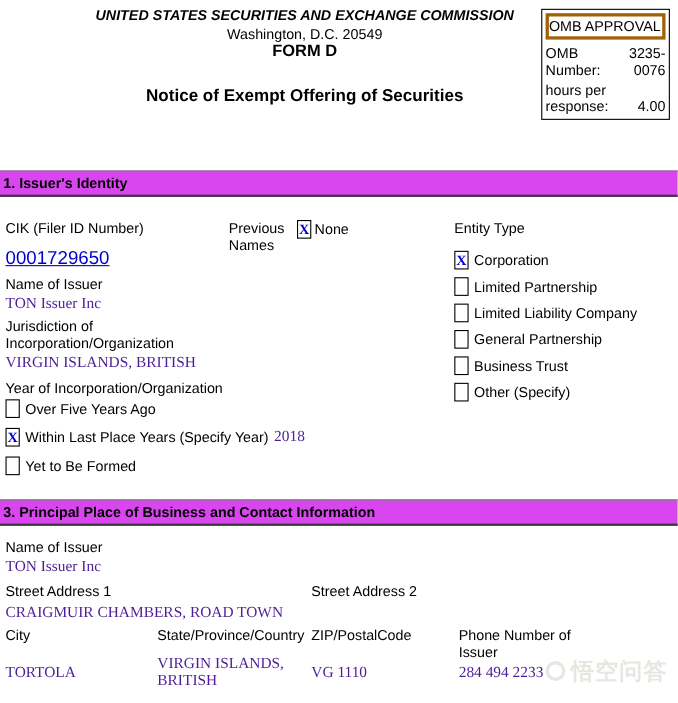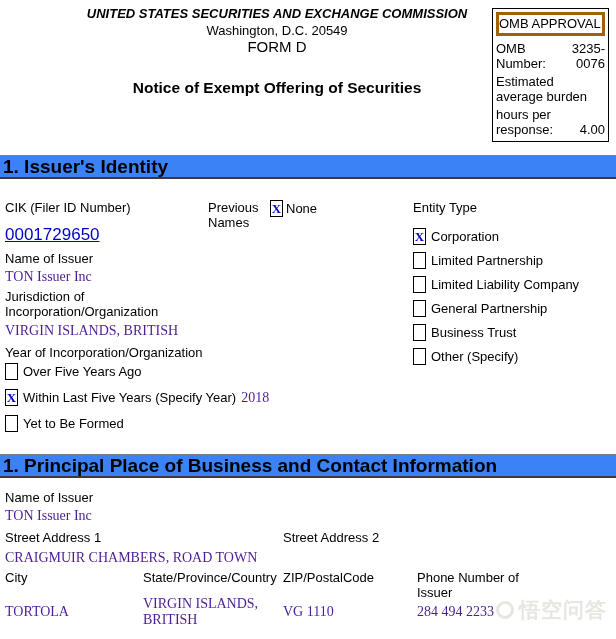--- a/index.html
+++ b/index.html
@@ -7,37 +7,37 @@
   body { width:616px; height:639px; overflow:hidden; }
   .page {
     position:relative; width:616px; height:639px;
     font-family:"Liberation Sans", sans-serif; font-size:13px; color:#000;
     background:#fff;
   }
   
   .header-titles { position:absolute; top:6px; left:37px; width:480px; text-align:center; }
   .title-main { font-weight:bold; font-size:13px; line-height:16px; width:400px; margin:0 auto;font-style:italic; }
   .title-addr { font-size:13px; line-height:15px; margin-top:1px; }
-  .title-form { font-weight:normal; font-size:15px; line-height:16px; margin-top:1px;text-align:center; }
+  .title-form { font-weight:bold; font-size:15px; line-height:16px; margin-top:1px;text-align:center; }
   .title-notice { font-weight:bold; font-size:15.5px; margin-top:24px; }
   
   .omb { position:absolute; top:8px; left:492px; width:117px; border:1px solid #000; padding:3px 3px 4px 3px; background:#fff; }
   .omb-title { border:3px solid #a16207; text-align:left; font-size:13px; line-height:16px; padding:1px 0; }
   .omb-row { display:flex; justify-content:space-between; margin-top:5px; line-height:15px; }
   .omb-num-label { width:58px; }
   .omb-num-val { width:42px; text-align:right; }
   .omb-burden { margin-top:3px; line-height:15px; width:100px; }
   .omb-hours-row { display:flex; justify-content:space-between; align-items:flex-end; margin-top:3px; line-height:15px; }
   .omb-hours-label { width:68px; }
   .omb-hours-val { text-align:right; }
   
   .sec-bar {
     position:absolute; left:0; width:616px;
     border-top:1px solid #7d7d7d; border-bottom:2px solid #3a3a3a;
-    font-weight:bold; font-size:19px; line-height:16px; padding:3px 0 2px 3px; background:#3b82f6;
+    font-weight:bold; font-size:13px; line-height:16px; padding:3px 0 2px 3px; background:#d946ef;
   }
   #sec1-bar { top:155px; }
   #sec2-bar { top:454px; }
   
   .lbl { line-height:15px; }
   .val-serif { font-family:"Liberation Serif", serif; font-size:14px; color:#4c1d95; line-height:16px; }
   .chkbox {
     display:inline-flex; width:13px; height:17px; border:1px solid #000;
     align-items:center; justify-content:center; background:#fff; flex:none;
   }
@@ -99,21 +99,20 @@
     <div class="title-form">FORM D</div>
     <div class="title-notice">Notice of Exempt Offering of Securities</div>
   </div>
 
   <div class="omb">
     <div class="omb-title">OMB APPROVAL</div>
     <div class="omb-row">
       <div class="omb-num-label">OMB Number:</div>
       <div class="omb-num-val">3235-0076</div>
     </div>
-    <div class="omb-burden">Estimated average burden</div>
     <div class="omb-hours-row">
       <div class="omb-hours-label">hours per response:</div>
       <div class="omb-hours-val">4.00</div>
     </div>
   </div>
 
   <div class="sec-bar" id="sec1-bar">1. Issuer's Identity</div>
 
   <div class="s1-left">
     <div class="s1-row1">
@@ -133,21 +132,21 @@
     <div class="s1-jur-value val-serif">VIRGIN ISLANDS, BRITISH</div>
     <div class="s1-year-label lbl">Year of Incorporation/Organization</div>
     <div class="chk-row year-row1">
       <span class="chkbox"></span>
       <span class="lbl">Over Five Years Ago</span>
     </div>
     <div class="chk-row year-row2">
       <span class="chkbox">
           <span class="chkmark">X</span>
         </span>
-      <span class="lbl">Within Last Five Years (Specify Year)</span>
+      <span class="lbl">Within Last Place Years (Specify Year)</span>
       <span class="val-serif year-val">2018</span>
     </div>
     <div class="chk-row year-row3">
       <span class="chkbox"></span>
       <span class="lbl">Yet to Be Formed</span>
     </div>
   </div>
 
   <div class="s1-right">
     <div class="ent-label lbl">Entity Type</div>
@@ -174,21 +173,21 @@
         <span class="chkbox"></span>
         <span class="lbl">Business Trust</span>
       </div>
       <div class="ent-item">
         <span class="chkbox"></span>
         <span class="lbl">Other (Specify)</span>
       </div>
     </div>
   </div>
 
-  <div class="sec-bar" id="sec2-bar">1. Principal Place of Business and Contact Information</div>
+  <div class="sec-bar" id="sec2-bar">3. Principal Place of Business and Contact Information</div>
 
   <div class="s2">
     <div class="s2-name-label lbl">Name of Issuer</div>
     <div class="s2-name-value val-serif">TON Issuer Inc</div>
     <div class="s2-street-labels">
       <span class="s2-street1-label lbl">Street Address 1</span>
       <span class="s2-street2-label lbl">Street Address 2</span>
     </div>
     <div class="s2-street1-value val-serif">CRAIGMUIR CHAMBERS, ROAD TOWN</div>
     <div class="s2-colheads">

